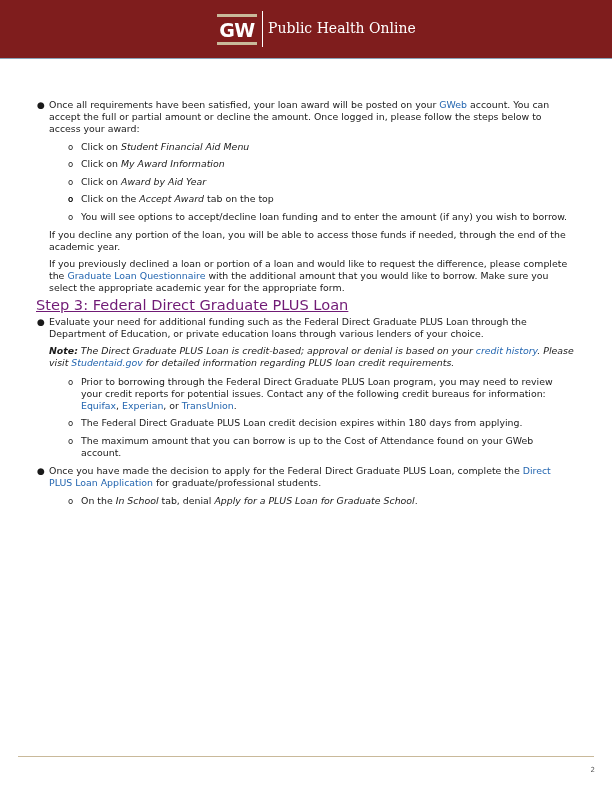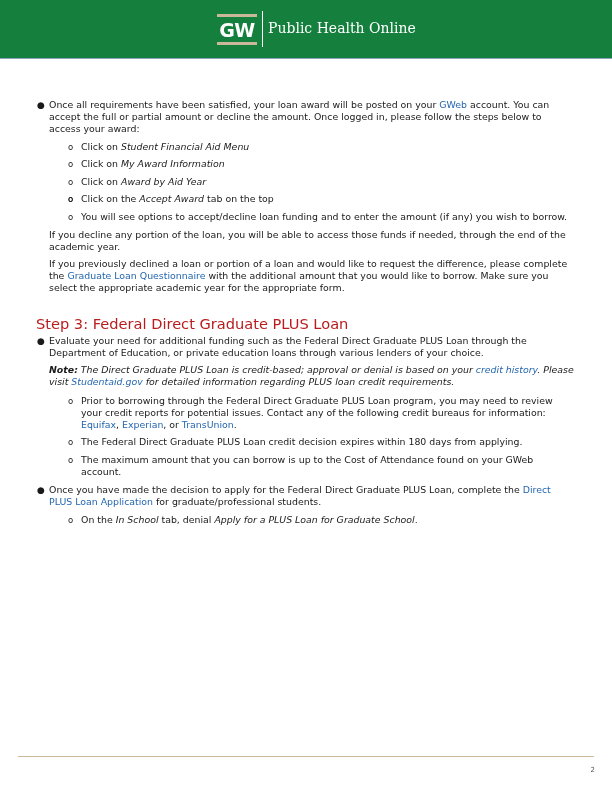--- a/index.html
+++ b/index.html
@@ -2,21 +2,21 @@
 <html><head>
 <meta charset="utf-8">
 <style>
   html, body { margin: 0; padding: 0; }
   body {
     width: 612px; height: 792px; position: relative; background: #ffffff;
     font-family: "DejaVu Sans", sans-serif; color: #1a1a1a; overflow: hidden;
   }
   .header {
     position: absolute; left: 0; top: 0; width: 612px; height: 58px;
-    background: #15803d; border-bottom: 1px solid #8aa3b8;
+    background: #7f1d1d; border-bottom: 1px solid #8aa3b8;
   }
   .logo { position: absolute; left: 217px; top: 14px; width: 40px; height: 31px; }
   .logo .bar { position: absolute; left: 0; width: 40px; height: 3px; background: #c9b99a; }
   .logo .bar.top { top: 0; }
   .logo .bar.bottom { top: 28px; }
   .logo .letters {
     position: absolute; left: 0; top: 4px; width: 40px; text-align: center;
     color: #ffffff; font-family: "DejaVu Sans", sans-serif; font-size: 19px; font-weight: bold; line-height: 24px;
     letter-spacing: -0.5px;
   }
@@ -27,21 +27,21 @@
   }
 
   .content { position: absolute; left: 36px; top: 99px; width: 540px; font-size: 9.4px; line-height: 12.1px; }
   .bullet { position: relative; padding-left: 13px; }
   .bullet .dot { position: absolute; left: 1px; top: 0; font-size: 9px; }
   .sub { position: relative; padding-left: 45px; margin-top: 5.4px; }
   .sub .circ { position: absolute; left: 32px; top: 0; font-size: 8.5px; }
   .para { padding-left: 13px; margin-top: 5px; }
   .link { color: #2466b0; }
   em { }
-  .heading { font-size: 14.6px; line-height: 18px; margin-top: 21px; margin-bottom: 2px; color: #b91c1c; }
+  .heading { font-size: 14.6px; line-height: 18px; margin-top: 2px; margin-bottom: 2px; color: #701a75; text-decoration: underline; }
   .note-label { font-weight: bold; font-style: italic; }
 
   .footer-rule { position: absolute; left: 18px; top: 756px; width: 576px; height: 1px; background: #c9b99a; }
   .page-number { position: absolute; right: 17px; top: 766px; font-size: 7px; color: #555; }
 </style>
 </head>
 <body>
 
 <div class="header">
   <div class="logo">

